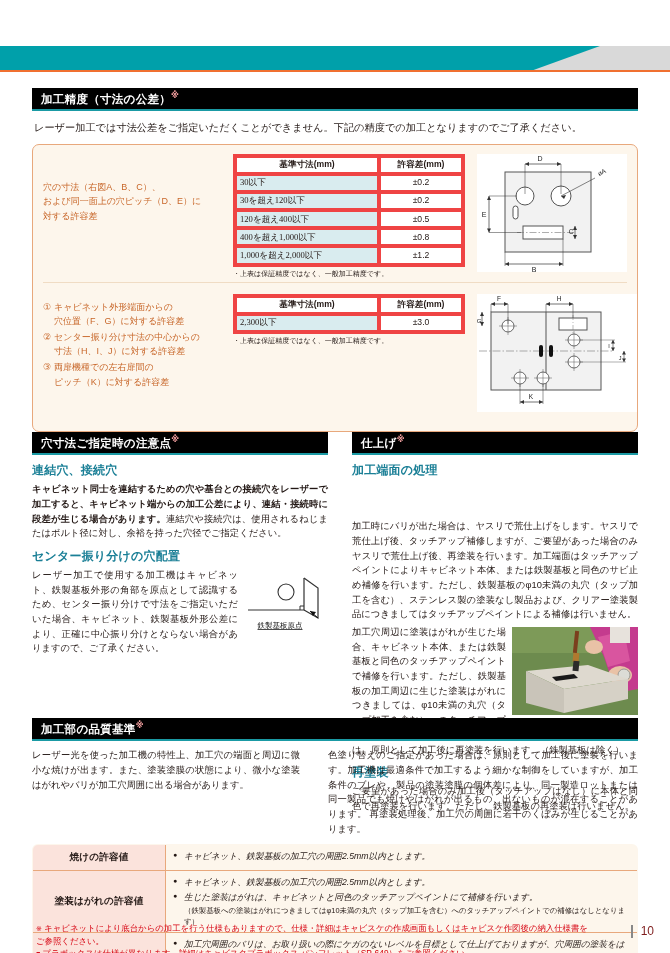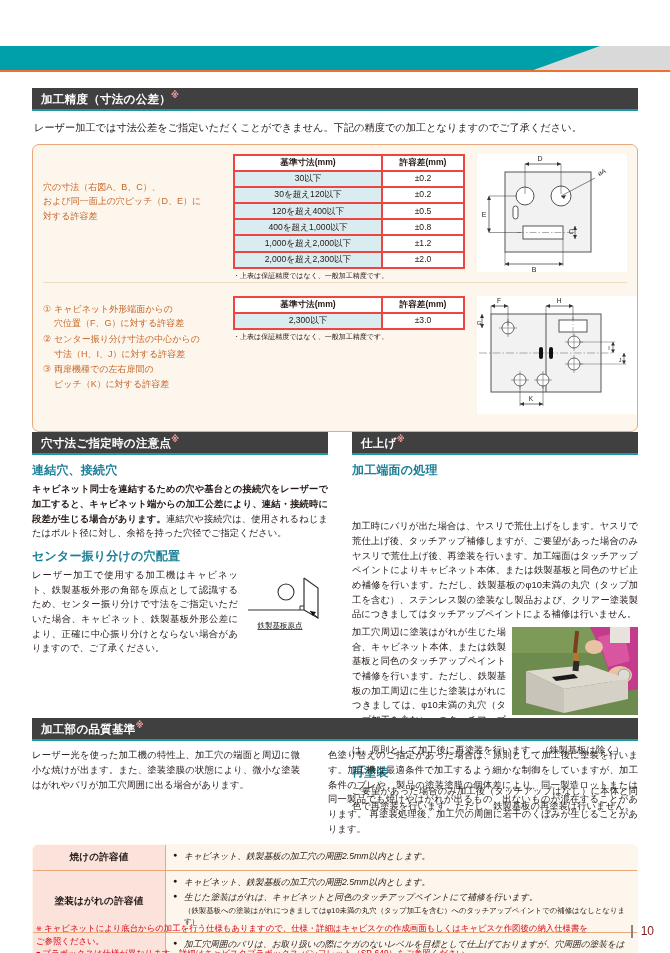--- a/index.html
+++ b/index.html
@@ -33,21 +33,21 @@
   }
   .top-banner .orange-rule {
     position: absolute;
     left: 0; bottom: 0;
     width: 670px; height: 2px;
     background: #f07030;
   }
 
   
   .sec-head {
-    background: #404040;
+    background: #000000;
     color: #ffffff;
     font-size: 11.5px;
     font-weight: bold;
     padding: 3px 0 3px 9px;
     border-bottom: 2px solid #1a9aa4;
     letter-spacing: 0.3px;
     line-height: 1.25;
   }
   .sec-head .mark {
     color: #f5a0a0;
@@ -131,33 +131,34 @@
     position: relative;
   }
 
   table.tol-table {
     border-collapse: collapse;
     width: 232px;
     font-size: 8.6px;
   }
   table.tol-table th,
   table.tol-table td {
-    border: 2px solid #ef4444;
+    border: 4px solid #ef4444;
     padding: 1.5px 3px;
     text-align: center;
     line-height: 1.3;
     color: #231815;
   }
   table.tol-table th {
     background: #ffffff;
     font-weight: bold;
   }
   table.tol-table td.dim {
     background: #d9ecef;
-    text-align: center;
+    text-align: left;
+    font-family: Liberation Serif, serif;
   }
   table.tol-table td.tol {
     background: #ffffff;
     width: 74px;
   }
   .table-note {
     font-size: 7px;
     color: #231815;
     margin-top: 2px;
     line-height: 1.3;
@@ -334,24 +335,20 @@
                 <td class="tol">±0.5</td>
               </tr>
               <tr>
                 <td class="dim">400を超え1,000以下</td>
                 <td class="tol">±0.8</td>
               </tr>
               <tr>
                 <td class="dim">1,000を超え2,000以下</td>
                 <td class="tol">±1.2</td>
               </tr>
-              <tr>
-                <td class="dim">2,000を超え2,300以下</td>
-                <td class="tol">±2.0</td>
-              </tr>
             </tbody>
         </table>
         <div class="table-note">・上表は保証精度ではなく、一般加工精度です。</div>
       </div>
 
       <div class="tol-right">
         <svg class="diag" width="150" height="118" viewBox="0 0 150 118">
 
           <rect x="28" y="18" width="86" height="80" fill="#f2f2f2" stroke="#555" stroke-width="1"></rect>
 

